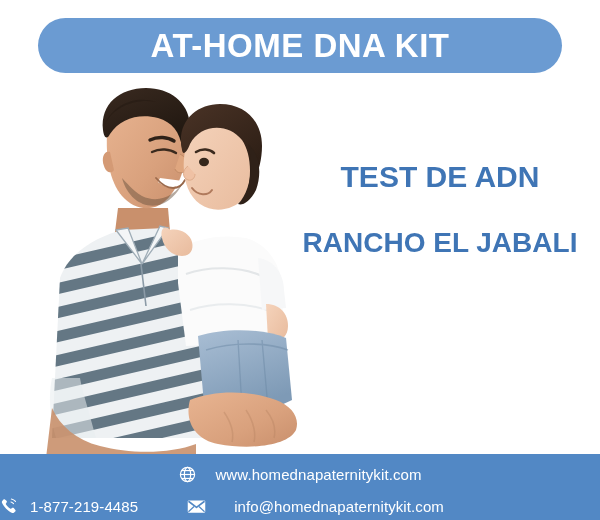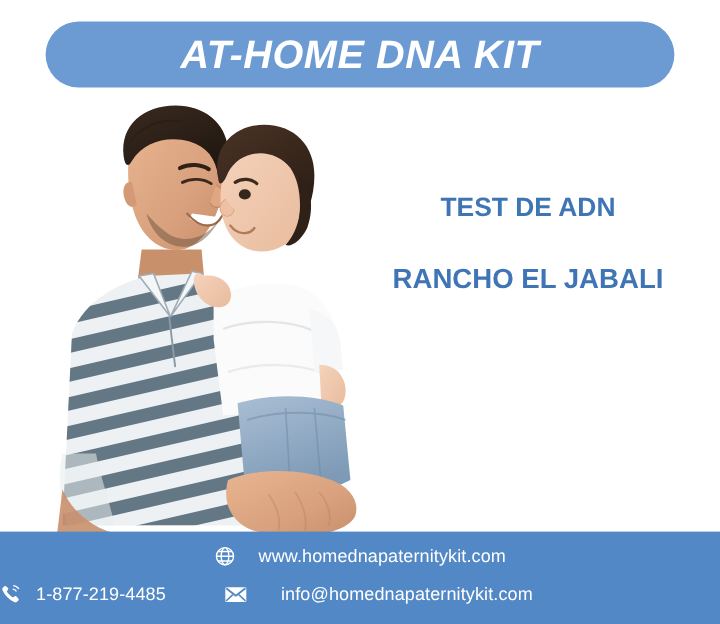--- a/index.html
+++ b/index.html
@@ -33,21 +33,20 @@
     box-sizing: border-box;
   }
   .header-title {
     color: #ffffff;
     font-size: 33px;
     font-weight: bold;
     letter-spacing: 0.5px;
     font-family: "Liberation Sans", sans-serif;
     white-space: nowrap;
     line-height: 1;
-    font-style: italic;
   }
 
   
   .photo-wrap {
     position: absolute;
     left: 0px;
     top: 78px;
     width: 330px;
     height: 380px;
     overflow: hidden;
@@ -61,31 +60,31 @@
     top: 160px;
     width: 280px;
     text-align: center;
   }
   .text-line {
     color: #3f75b5;
     font-weight: bold;
     font-family: "Liberation Sans", sans-serif;
     white-space: nowrap;
   }
-  .line-1 { font-size: 22px; margin: 0 0 33px 0; }
+  .line-1 { font-size: 30px; margin: 0 0 33px 0; }
   .line-2 { font-size: 22px; margin: 0 0 33px 0; }
-  .line-3 { font-size: 23px; margin: 0; }
+  .line-3 { font-size: 28px; margin: 0; }
 
   
   .footer {
     position: absolute;
     left: 0;
     bottom: 0;
     width: 600px;
-    height: 77px;
+    height: 66px;
     background: #5288c5;
     color: #ffffff;
   }
   .footer-row {
     position: absolute;
     display: flex;
     align-items: center;
     white-space: nowrap;
   }
   .footer-row-web {

